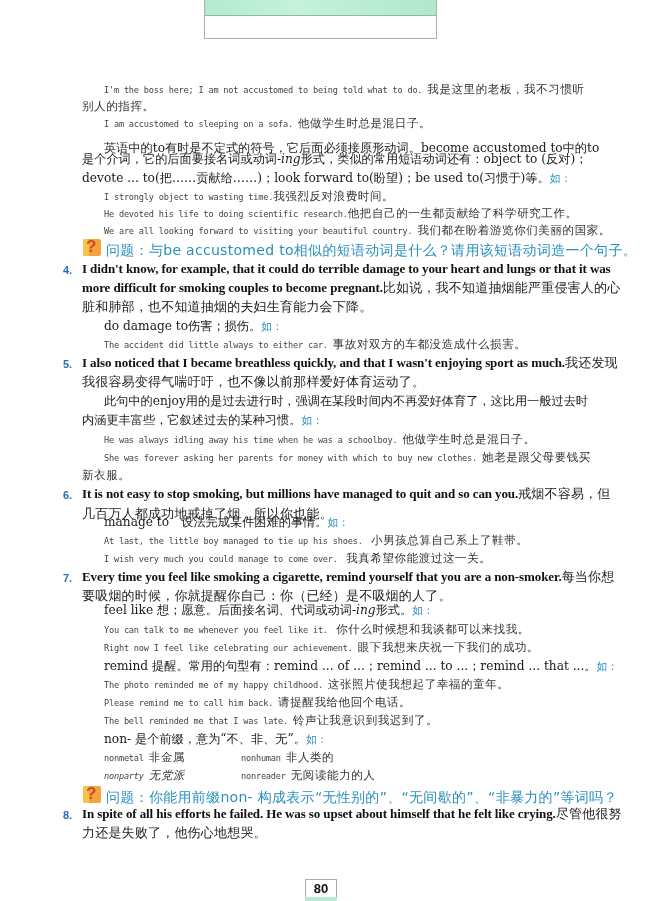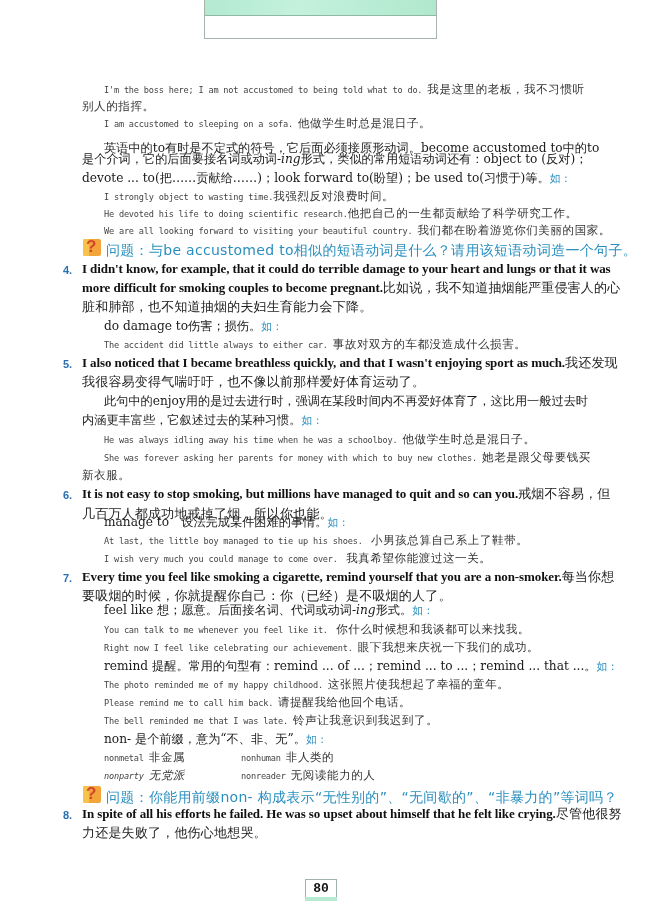--- a/index.html
+++ b/index.html
@@ -24,21 +24,21 @@
   .q { color:#2a8fbf; font-family:"DejaVu Sans", sans-serif; font-size:14px; letter-spacing:0.3px; }
   .num { position:absolute; font-family:"Liberation Sans", sans-serif; font-size:11px; color:#2a6fb0; font-weight:bold; }
   .qicon { position:absolute; width:18px; height:17px; background:#f3a43b;
            border-radius:2px; overflow:hidden; }
   .qicon span { position:absolute; left:3px; top:-2px; font-family:"Liberation Sans", sans-serif;
                 font-weight:bold; font-size:17px; color:#d4462a; }
   .qicon::before { content:""; position:absolute; left:0; top:0; width:6px; height:17px; background:#f7c34d; }
   .it { font-style:italic; }
   .pg { position:absolute; left:305px; top:879px; width:30px; height:17px;
         border:1px solid #9fb3a8; background:#fff; text-align:center;
-        font-family:Liberation Mono, monospace; font-weight:bold; font-size:13px; line-height:17px; color:#111; }
+        font-family:Liberation Sans, sans-serif; font-weight:bold; font-size:13px; line-height:17px; color:#111; }
   .pg-band { position:absolute; left:305px; top:897px; width:32px; height:4px; background:#b8ead3; }
 </style>
 </head>
 <body>
 
 <div class="hdr">
   <div class="band"></div>
 </div>
 
 <div class="content">

